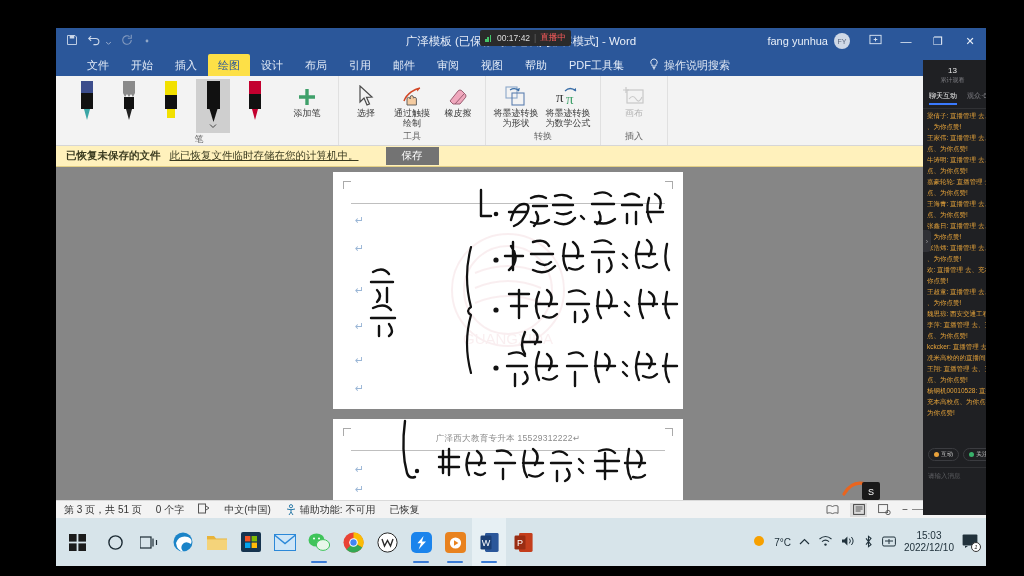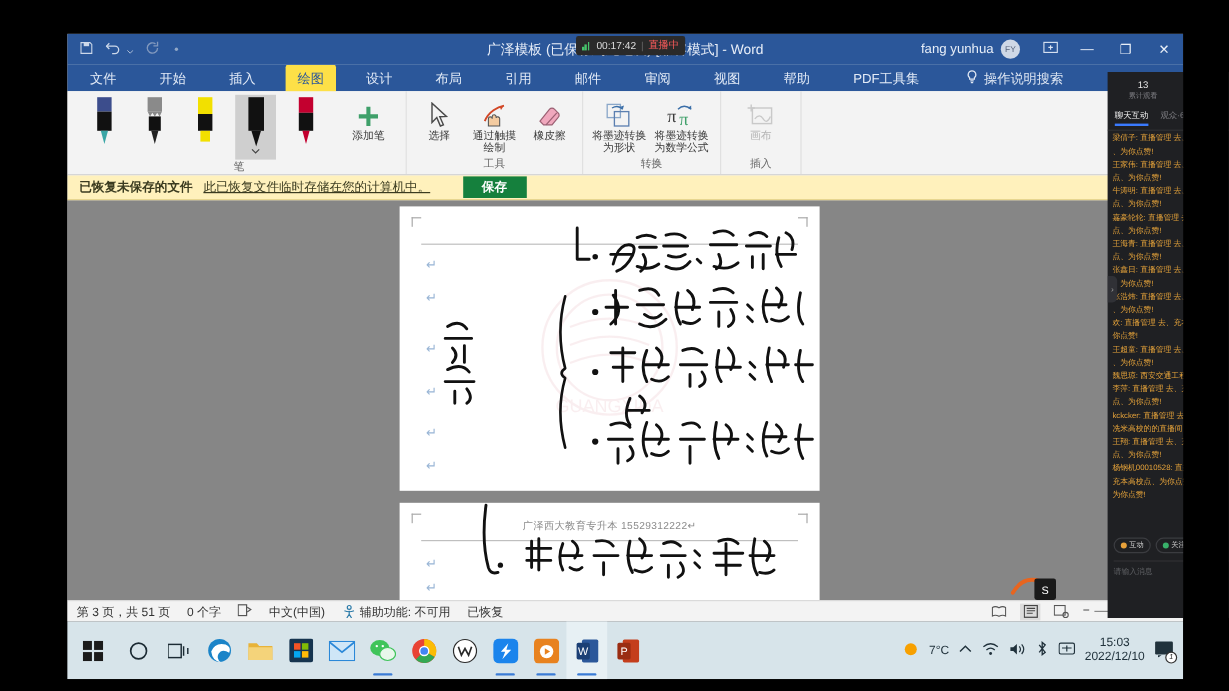--- a/index.html
+++ b/index.html
@@ -34,21 +34,21 @@
   .live-sep { color:#666; }
   .live-on { color:#ff5c5c; }
   .title-right { margin-left:auto; display:flex; align-items:center; gap:0; padding-right:0; }
   .acct { color:#e7eef8; font-size:11px; display:flex; align-items:center; gap:6px; padding-right:10px;}
   .avatar { width:16px; height:16px; border-radius:50%; background:#cfd8e6; color:#56637a;
     font-size:7px; display:flex; align-items:center; justify-content:center; }
   .ticon { color:#dbe5f3; font-size:12px; width:30px; text-align:center; cursor:pointer;}
   .wbtn { width:32px; height:26px; color:#e9eff8; font-size:11px; display:flex; align-items:center; justify-content:center; cursor:pointer;}
 
   
-  .menubar { height:22px; background:#2b579a; display:flex; align-items:center; padding-left:8px; gap:14px; }
+  .menubar { height:22px; background:#2b579a; display:flex; align-items:center; padding-left:20px; gap:0; }
   .menuitem { color:#e3ebf7; font-size:11px; padding:3px 11px; cursor:pointer; }
   .menuitem.active { background:#fde047; color:#2b579a; border-radius:2px 2px 0 0; padding:4px 10px;font-family:Liberation Serif, serif;}
   .menu-search { display:flex; align-items:center; gap:5px; color:#dfe7f3; font-size:11px; margin-left:14px; }
 
   
   .ribbon { height:70px; background:#f3f3f3; display:flex; border-bottom:1px solid #d6d6d6; position:relative; }
   .rgroup { display:flex; flex-direction:column; align-items:center; justify-content:space-between;
             border-right:1px solid #e0e0e0; padding:3px 6px 1px 6px; }
   .rgroup-items { display:flex; align-items:flex-start; gap:4px; height:54px; }
   .rgroup-title { font-size:9px; color:#666; padding-bottom:1px;}
@@ -56,21 +56,21 @@
   .ritem .lbl { font-size:9px; color:#3a3a3a; line-height:10px; text-align:center; width:40px;}
   .ritem.dim .lbl { color:#b3b3b3; }
   .ricon { height:26px; display:flex; align-items:flex-end; justify-content:center; }
   .pen-wrap { width:34px; height:54px; display:flex; flex-direction:column; align-items:center; justify-content:flex-start; }
   .pen-wrap.sel { background:#cfcfcf; }
 
   
   .msgbar { height:21px; background:#fff1bc; border-bottom:1px solid #e2cf86; display:flex; align-items:center; gap:9px; padding-left:10px; font-size:10.5px; color:#3b3b20;}
   .msgbar b { font-weight:bold; }
   .msgbar u { text-decoration:underline; color:#3b3b20; }
-  .msgbtn { background:#15803d; color:#fff; font-size:10.5px; padding:2px 16px; margin-left:18px; cursor:pointer;font-weight:bold;}
+  .msgbtn { background:#737373; color:#fff; font-size:10.5px; padding:2px 16px; margin-left:18px; cursor:pointer;}
 
   
   .docarea { position:relative; height:333px; background:#868686; overflow:hidden; }
   .page { position:absolute; left:277px; width:350px; background:#fff; }
   .page1 { top:5px; height:237px; }
   .page2 { top:252px; height:81px; }
   .pg-corner { position:absolute; width:8px; height:8px; border-color:#999; }
   .c-tl { top:9px; left:10px; border-left:1px solid #aaa; border-top:1px solid #aaa; }
   .c-tr { top:9px; right:10px; border-right:1px solid #aaa; border-top:1px solid #aaa; }
   .pg-header { position:absolute; top:14px; left:0; width:100%; text-align:center; font-size:8.5px; color:#8b8b8b; letter-spacing:.3px;}

